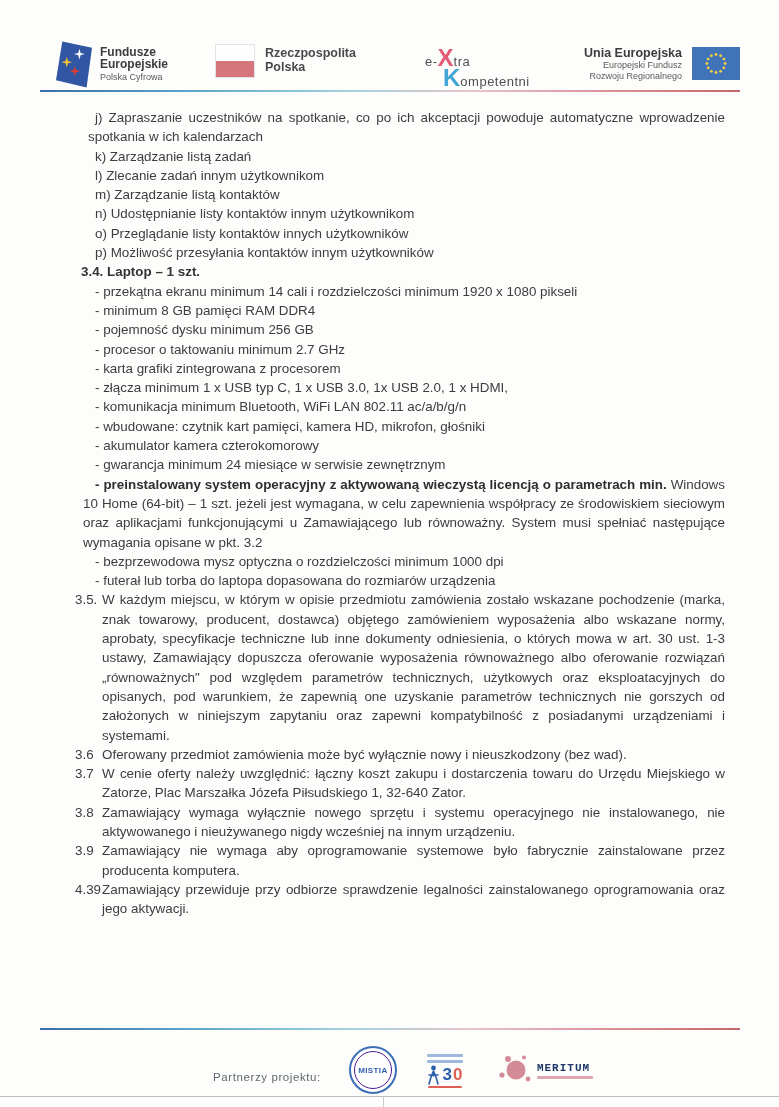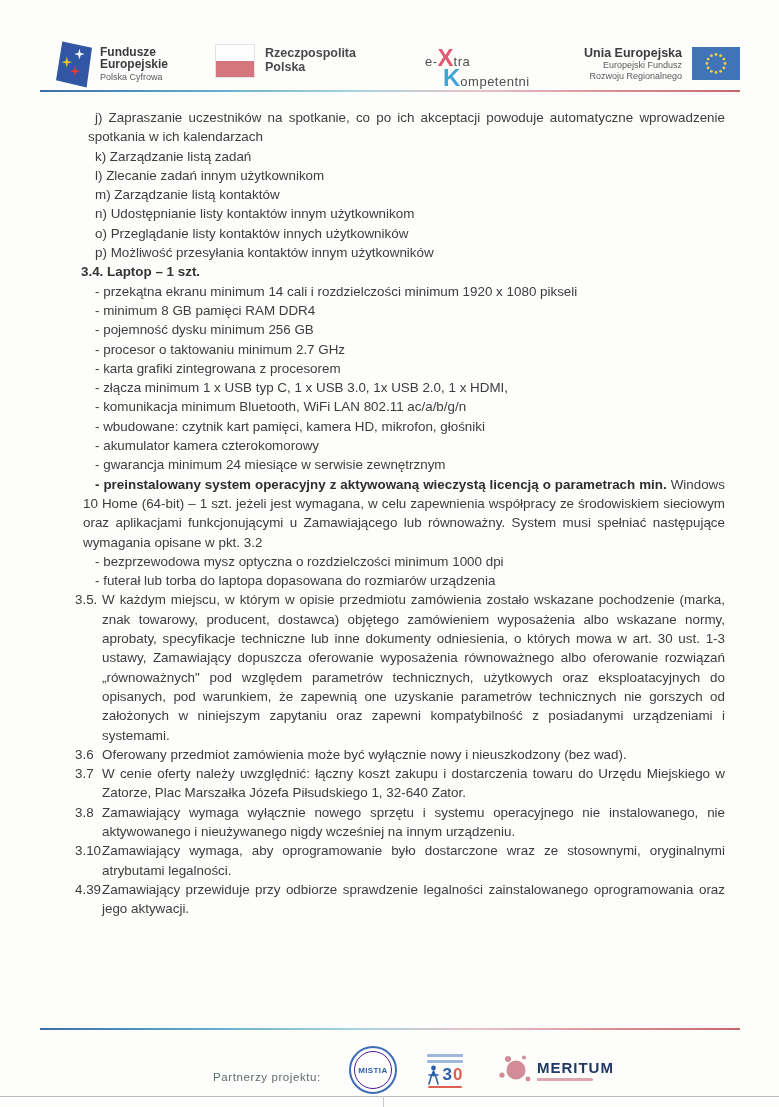--- a/index.html
+++ b/index.html
@@ -59,21 +59,21 @@
   .mistia-txt{font-size:8px;font-weight:bold;color:#2e5ea8;letter-spacing:.4px;}
   .frdl{margin-left:22px;width:52px;text-align:center;margin-top:2px;}
   .frdl-top{height:9px;display:flex;flex-direction:column;justify-content:space-between;padding:0 8px;}
   .frdl-top i{display:block;height:3px;background:#9db7dd;border-radius:1px;}
   .frdl-row{display:flex;align-items:center;justify-content:center;margin-top:2px;}
   .frdl-digit1{font-size:17px;font-weight:bold;color:#2c5faa;margin-left:2px;}
   .frdl-digit2{font-size:17px;font-weight:bold;color:#dd6052;margin-left:1px;}
   .frdl-bar{height:2px;background:#dd6052;width:34px;margin:1px auto 0;border-radius:1px;}
   .meritum{margin-left:26px;display:flex;align-items:center;}
   .meritum-txt{margin-left:4px;}
-  .meritum-name{font-size:15px;font-weight:bold;color:#1f3864;letter-spacing:1px;}
+  .meritum-name{font-size:11px;font-weight:bold;color:#1f3864;letter-spacing:1px;font-family:Liberation Mono, monospace;}
   .meritum-tag{height:3px;width:56px;background:#dba6ad;margin-top:2px;border-radius:1px;}
   .scan-line{position:absolute;top:1096px;left:0;width:779px;height:1px;background:#b7bdbf;}
   .scan-tick{position:absolute;top:1096px;left:383px;width:1px;height:11px;background:#c7cccd;}
 </style>
 </head>
 <body>
 
 <div class="page">
 
   <div class="hdr">
@@ -161,21 +161,21 @@
 
     <div class="spec-os"><b>- preinstalowany system operacyjny z aktywowaną wieczystą licencją o parametrach min.</b><span> Windows 10 Home (64-bit) – 1 szt. jeżeli jest wymagana, w celu zapewnienia współpracy ze środowiskiem sieciowym oraz aplikacjami funkcjonującymi u Zamawiającego lub równoważny. System musi spełniać następujące wymagania opisane w pkt. 3.2</span></div>
 
     <div class="spec">- bezprzewodowa mysz optyczna o rozdzielczości minimum 1000 dpi</div>
     <div class="spec">- futerał lub torba do laptopa dopasowana do rozmiarów urządzenia</div>
 
     <div class="para"><span class="pnum">3.5.</span><span>W każdym miejscu, w którym w opisie przedmiotu zamówienia zostało wskazane pochodzenie (marka, znak towarowy, producent, dostawca) objętego zamówieniem wyposażenia albo wskazane normy, aprobaty, specyfikacje techniczne lub inne dokumenty odniesienia, o których mowa w art. 30 ust. 1-3 ustawy, Zamawiający dopuszcza oferowanie wyposażenia równoważnego albo oferowanie rozwiązań „równoważnych" pod względem parametrów technicznych, użytkowych oraz eksploatacyjnych do opisanych, pod warunkiem, że zapewnią one uzyskanie parametrów technicznych nie gorszych od założonych w niniejszym zapytaniu oraz zapewni kompatybilność z posiadanymi urządzeniami i systemami.</span></div>
     <div class="para"><span class="pnum">3.6</span><span>Oferowany przedmiot zamówienia może być wyłącznie nowy i nieuszkodzony (bez wad).</span></div>
     <div class="para"><span class="pnum">3.7</span><span>W cenie oferty należy uwzględnić: łączny koszt zakupu i dostarczenia towaru do Urzędu Miejskiego w Zatorze, Plac Marszałka Józefa Piłsudskiego 1, 32-640 Zator.</span></div>
     <div class="para"><span class="pnum">3.8</span><span>Zamawiający wymaga wyłącznie nowego sprzętu i systemu operacyjnego nie instalowanego, nie aktywowanego i nieużywanego nigdy wcześniej na innym urządzeniu.</span></div>
-    <div class="para"><span class="pnum">3.10</span><span>Zamawiający wymaga, aby oprogramowanie było dostarczone wraz ze stosownymi, oryginalnymi atrybutami legalności.</span></div>
+    <div class="para"><span class="pnum">3.9</span><span>Zamawiający nie wymaga aby oprogramowanie systemowe było fabrycznie zainstalowane przez producenta komputera.</span></div>
     <div class="para"><span class="pnum">4.39</span><span>Zamawiający przewiduje przy odbiorze sprawdzenie legalności zainstalowanego oprogramowania oraz jego aktywacji.</span></div>
   </div>
 
   <div class="ftr-sep"></div>
 
   <div class="partners">
     <span class="partners-label">Partnerzy projektu:</span>
 
     <div class="mistia">
       <div class="mistia-inner">

